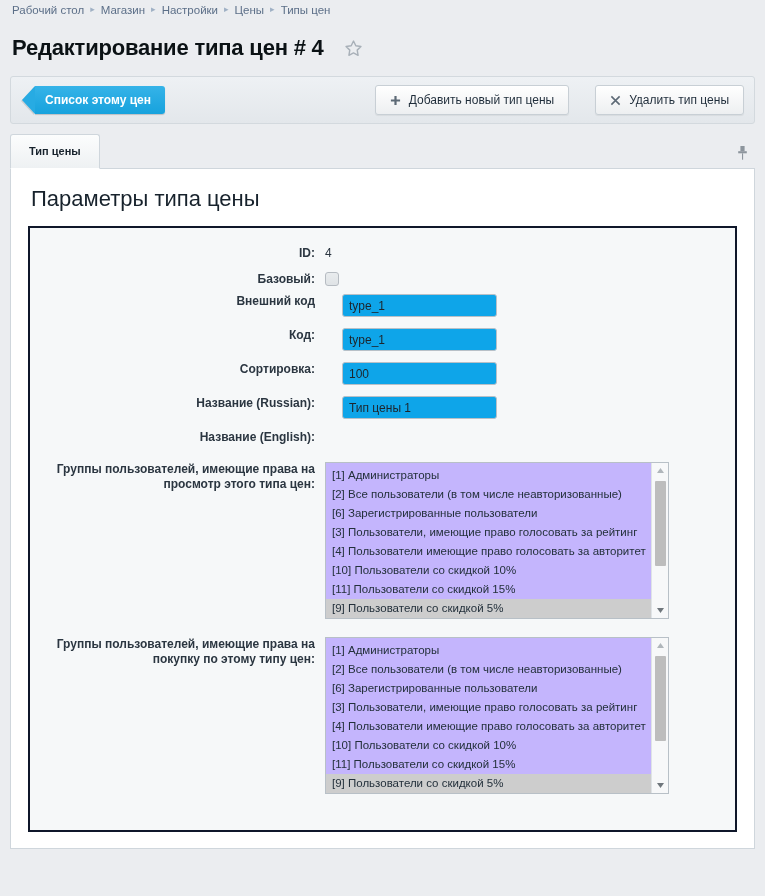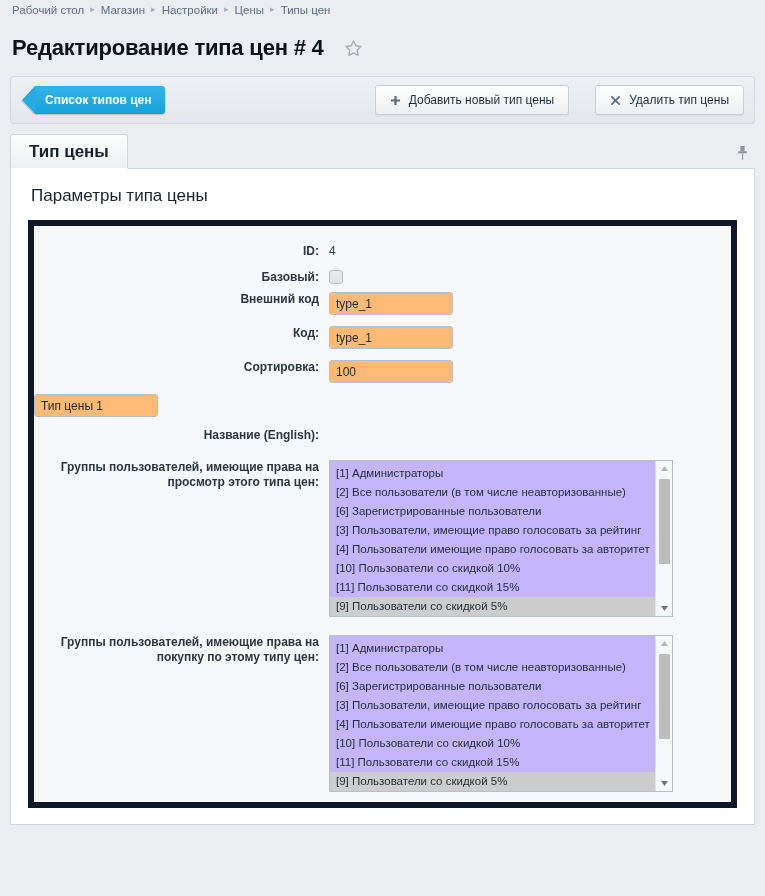--- a/index.html
+++ b/index.html
@@ -131,21 +131,21 @@
     position: relative;
   }
   .tab {
     background: linear-gradient(to bottom, #fcfdfd, #eef1f3);
     border: 1px solid #cfd6dc;
     border-bottom: 1px solid #fff;
     border-radius: 3px 3px 0 0;
     padding: 0 18px;
     height: 33px;
     line-height: 33px;
-    font-size: 17px;
+    font-size: 11px;
     font-weight: bold;
     color: #17222c;
     position: relative;
     top: 1px;
   }
   .pin-tab {
     position: absolute;
     right: 6px;
     bottom: 7px;
   }
@@ -154,29 +154,29 @@
   
   .card {
     margin: 0 10px;
     background: #ffffff;
     border: 1px solid #cfd6dc;
     border-top: none;
     box-sizing: border-box;
     width: 745px;
   }
   .section-title {
-    font-size: 17px;
+    font-size: 22px;
     color: #17222c;
     padding: 17px 0 14px 20px;
   }
   .inner-panel {
     margin: 0 17px 16px 17px;
-    border: 6px solid #0f172a;
+    border: 2px solid #0f172a;
     background: #f6f8f9;
-    padding: 18px 0 10px 0;
+    padding: 18px 0 36px 0;
   }
 
   
   .frow {
     display: flex;
     align-items: flex-start;
     margin-bottom: 10px;
   }
   .flabel {
     width: 295px;
@@ -211,33 +211,33 @@
   .hint {
     font-size: 11.5px;
     color: #424d58;
     line-height: 14px;
     max-width: 400px;
     margin: 6px 0 14px 0;
   }
   .hint-row { margin-bottom: 0; }
 
   .txt {
-    width: 124px;
+    width: 155px;
     height: 23px;
     box-sizing: border-box;
     border: 1px solid #b8c0c7;
     border-radius: 3px;
-    background: #fdba74;
+    background: #0ea5e9;
     font-family: "Liberation Sans", sans-serif;
     font-size: 12px;
     color: #1d252c;
     padding: 0 6px;
     outline: none;
   }
-  .frow.input-row { margin-bottom: 11px; }
+  .frow.input-row { margin-bottom: 11px; gap: 17px; }
 
   
   .frow.sel-row { margin-bottom: 18px; }
   .flabel.two-line { line-height: 15px; padding-top: 0; }
   .selbox {
     width: 344px;
     height: 157px;
     border: 1px solid #b8c0c7;
     background: #c4b5fd;
     box-sizing: border-box;
@@ -308,21 +308,21 @@
 <div class="title-row">
   <div class="page-title">Редактирование типа цен # 4</div>
   <span title="favorite">
     <svg class="star-icon" viewBox="0 0 24 24">
       <path d="M12 2.6l2.9 5.9 6.5.95-4.7 4.6 1.1 6.5L12 17.5 6.2 20.55l1.1-6.5-4.7-4.6 6.5-.95z" fill="none" stroke="#a8b0b8" stroke-width="1.8" stroke-linejoin="round"></path>
     </svg>
   </span>
 </div>
 
 <div class="toolbar">
-  <div class="tag-btn">Список типов цен</div>
+  <div class="tag-btn">Список этому цен</div>
   <div class="toolbar-right">
     <div class="tb-btn">
       <span>
         <svg class="tb-ico" viewBox="0 0 12 12">
           <path d="M6 1v10M1 6h10" stroke="#5d6a76" stroke-width="2.4" stroke-linecap="butt"></path>
         </svg>
       </span>
       <span>Добавить новый тип цены</span>
     </div>
     <div class="tb-btn">
@@ -380,20 +380,21 @@
     </div>
 
     <div class="frow input-row">
       <div class="flabel">Сортировка:</div>
       <div class="fvalue">
         <input class="txt" type="text" value="100" style="">
       </div>
     </div>
 
     <div class="frow input-row">
+      <div class="flabel">Название (Russian):</div>
       <div class="fvalue">
         <input class="txt" type="text" value="Тип цены 1" style="">
       </div>
     </div>
 
     <div class="frow input-row" style="margin-bottom:17px;align-items:flex-end;">
       <div class="flabel">Название (English):</div>
     </div>
 
     <div class="frow sel-row">

